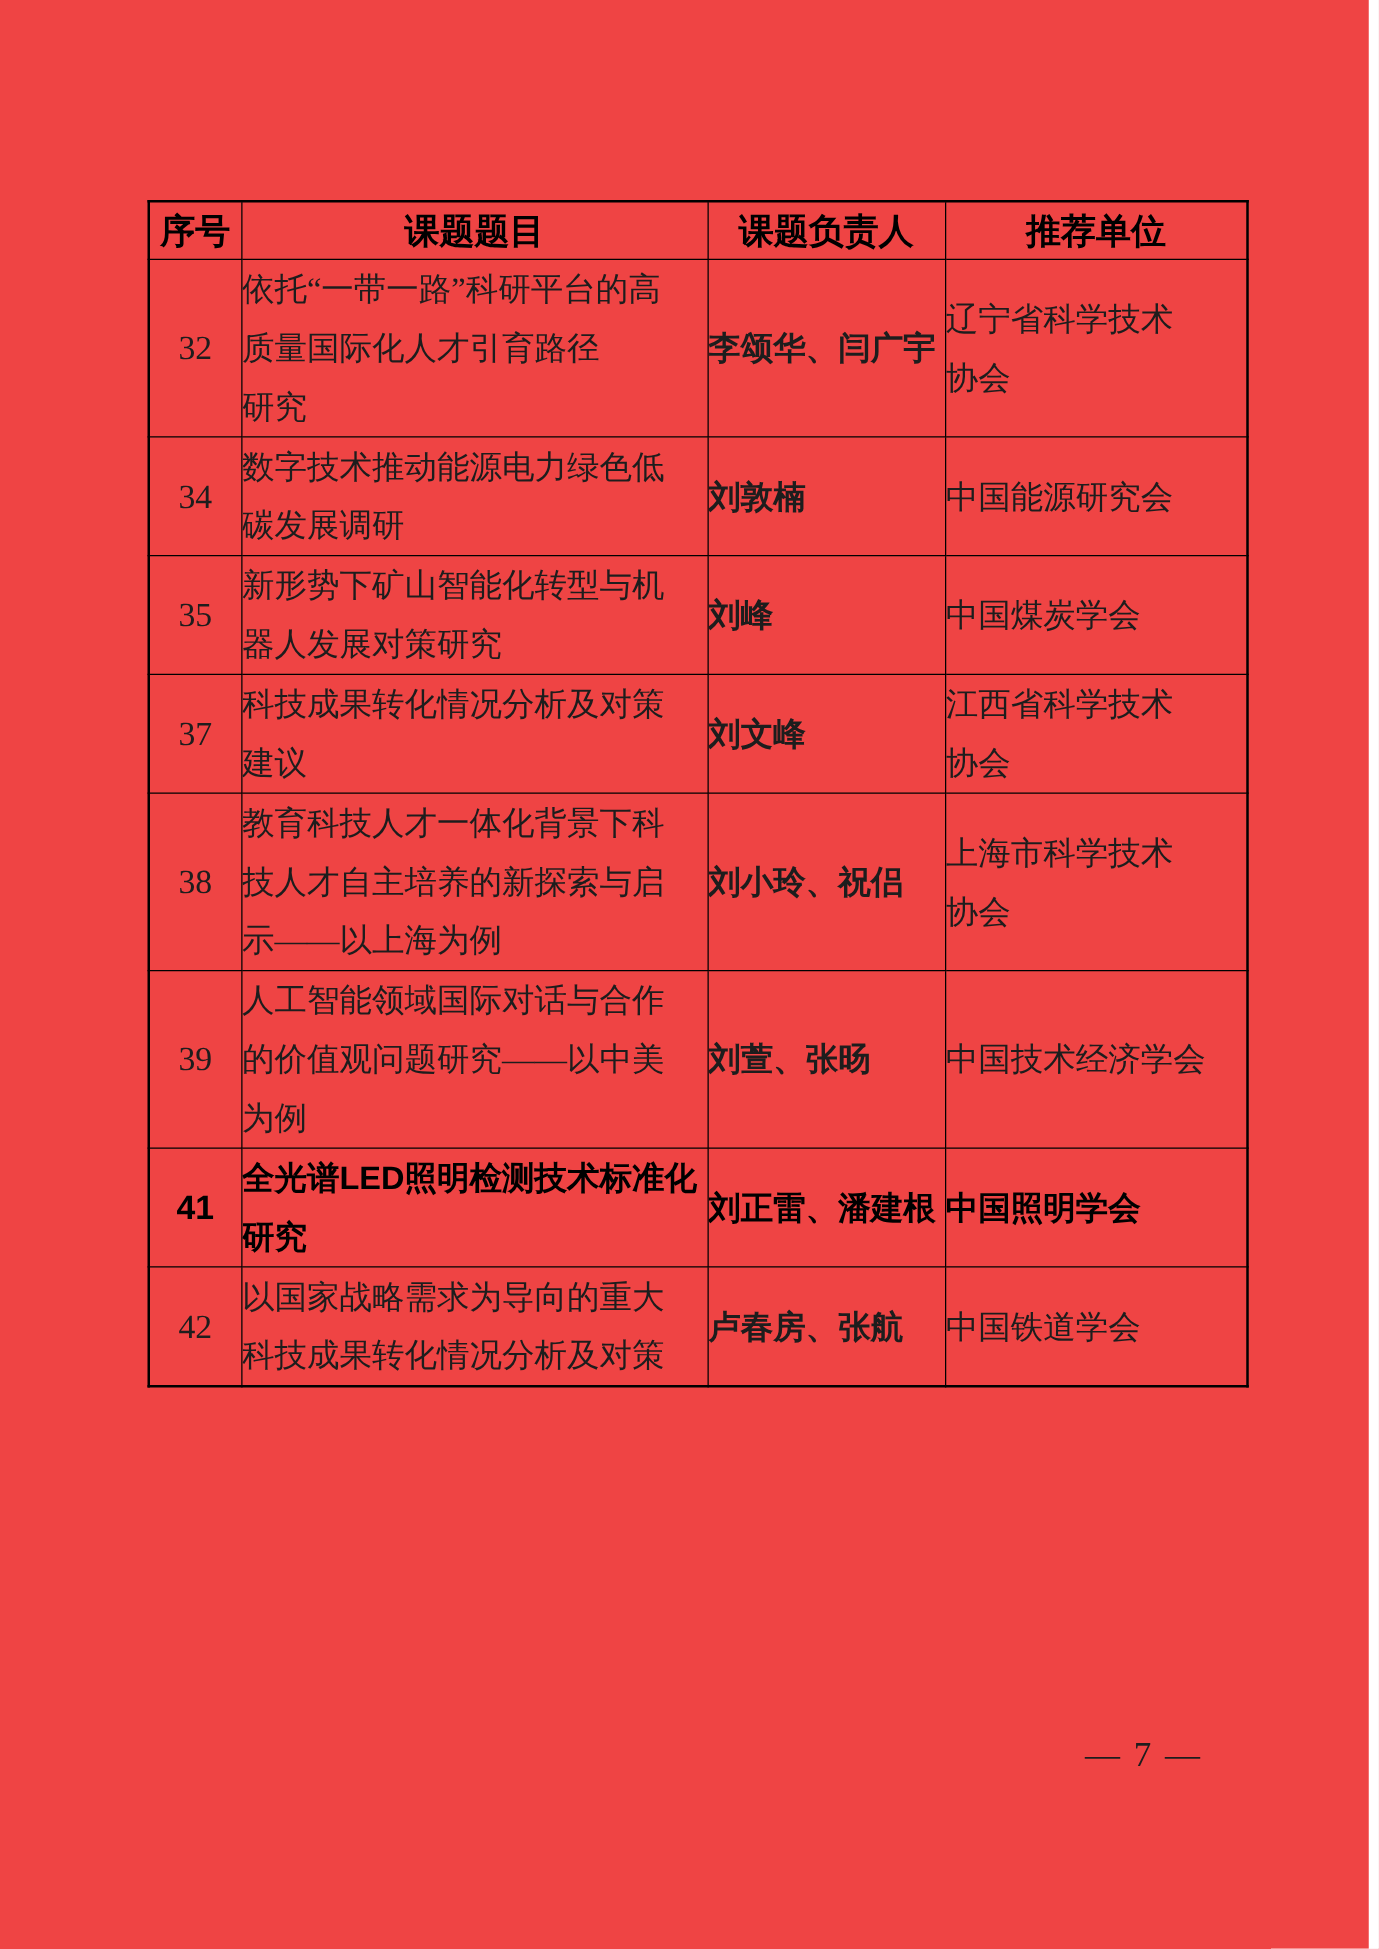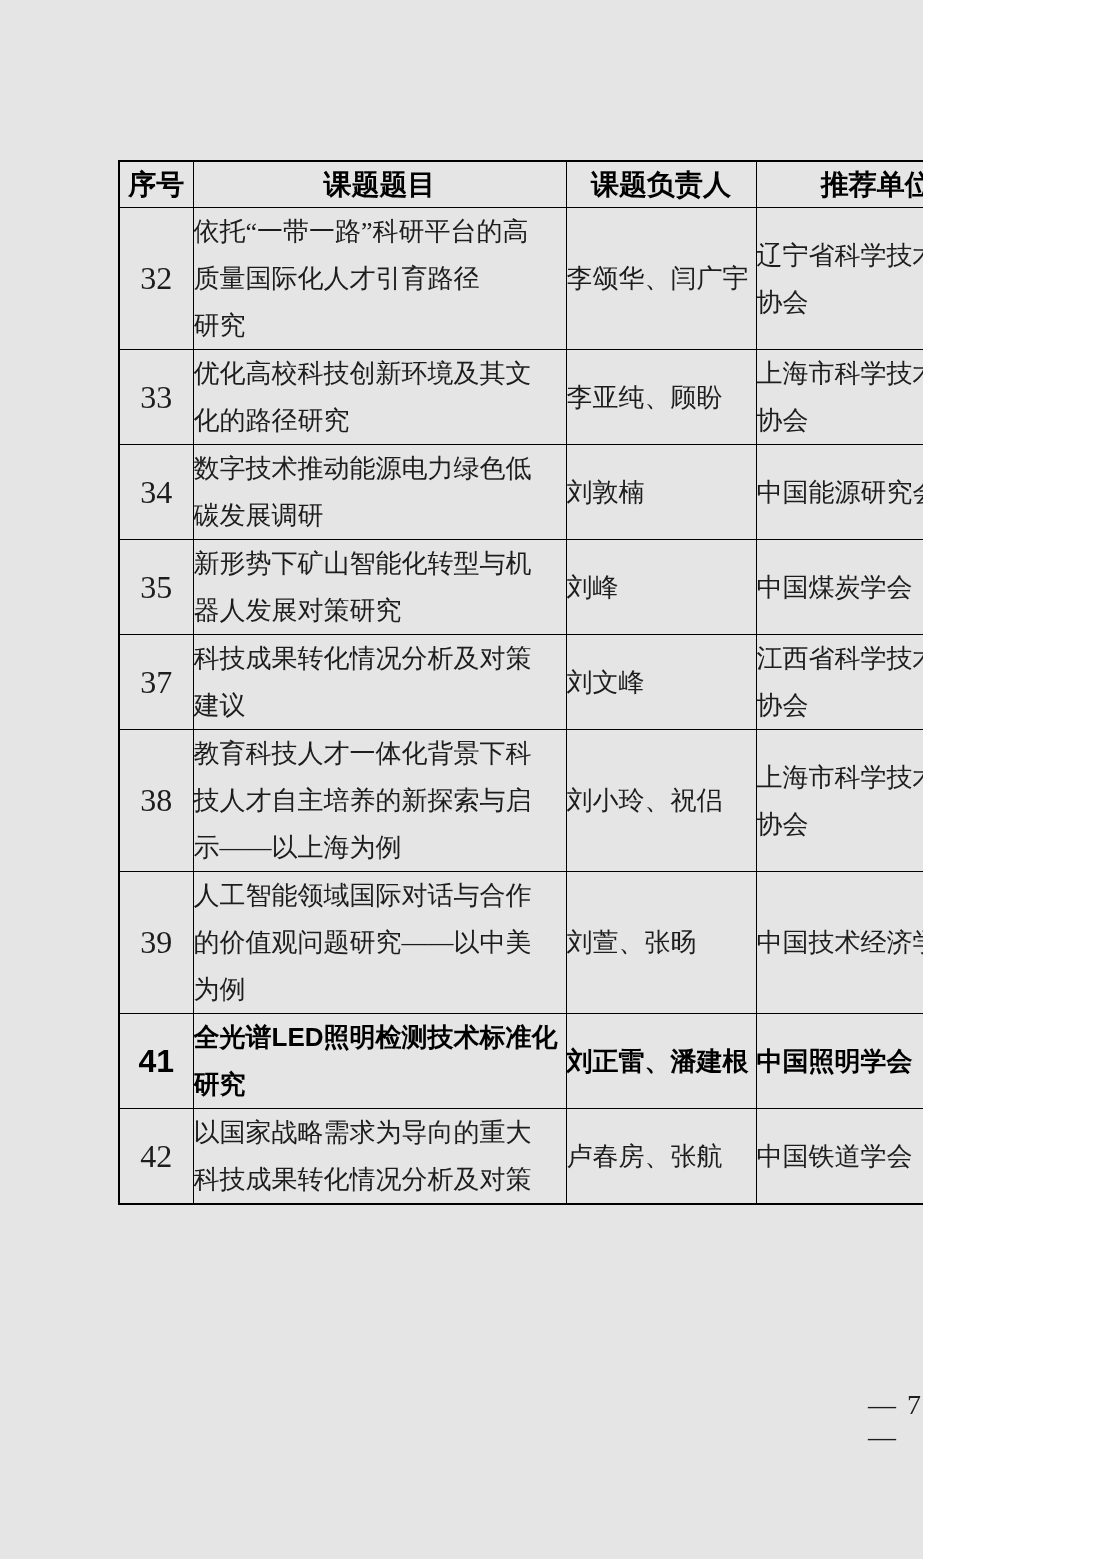--- a/index.html
+++ b/index.html
@@ -2,23 +2,23 @@
 <html><head>
 <meta charset="utf-8">
 <style>
   html, body {
     margin: 0;
     padding: 0;
     background: #ffffff;
   }
   .page {
     position: relative;
-    width: 923px;
+    width: 1095px;
     height: 1559px;
-    background: #e5e5e5;
+    background: #ef4444;
     overflow: hidden;
     font-family: "Liberation Serif", "DejaVu Serif", serif;
     color: #1d1d1d;
   }
   table.topics {
     position: absolute;
     left: 118px;
     top: 160px;
     width: 879px;
     border-collapse: collapse;
@@ -39,33 +39,34 @@
     font-size: 28px;
     color: #000000;
   }
   tbody td {
     font-size: 26px;
     line-height: 47px;
     color: #1d1d1d;
   }
   td.col-no {
     text-align: center;
-    font-size: 32px;
+    font-size: 27px;
     font-family: "Liberation Serif", "DejaVu Serif", serif;
   }
   td.col-title {
     padding-left: 9px;
     padding-right: 2px;
     white-space: pre;
     overflow: hidden;
   }
   td.col-leader {
     padding-left: 8px;
     white-space: nowrap;
     overflow: hidden;
+    font-weight: bold;
   }
   td.col-unit {
     padding-left: 13px;
     padding-right: 2px;
     white-space: pre;
     overflow: hidden;
   }
   tr.bold-row td {
     font-family: "Liberation Sans", "DejaVu Sans", sans-serif;
     font-weight: 700;
@@ -105,28 +106,20 @@
   <tr>
     <td class="col-no">32</td>
     <td class="col-title">依托“一带一路”科研平台的高
 质量国际化人才引育路径
 研究</td>
     <td class="col-leader">李颂华、闫广宇</td>
     <td class="col-unit">辽宁省科学技术
 协会</td>
   </tr>
 
-  <tr>
-    <td class="col-no">33</td>
-    <td class="col-title">优化高校科技创新环境及其文
-化的路径研究</td>
-    <td class="col-leader">李亚纯、顾盼</td>
-    <td class="col-unit">上海市科学技术
-协会</td>
-  </tr>
 
   <tr>
     <td class="col-no">34</td>
     <td class="col-title">数字技术推动能源电力绿色低
 碳发展调研</td>
     <td class="col-leader">刘敦楠</td>
     <td class="col-unit">中国能源研究会</td>
   </tr>
 
   <tr>

